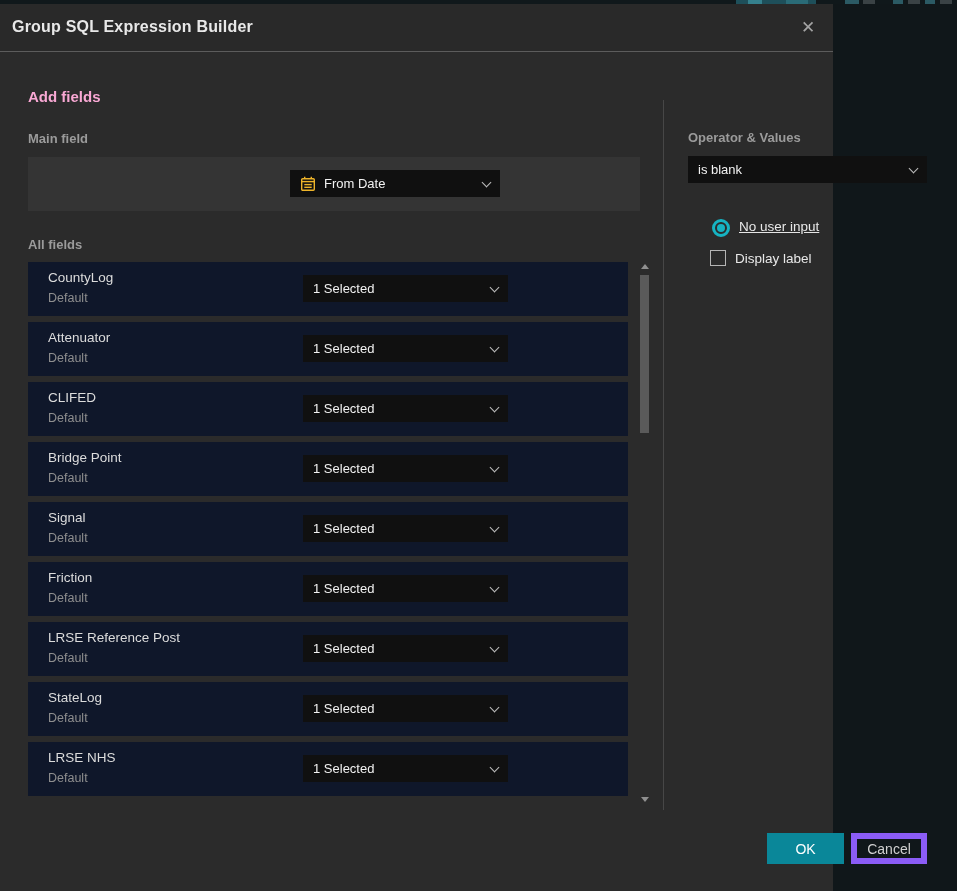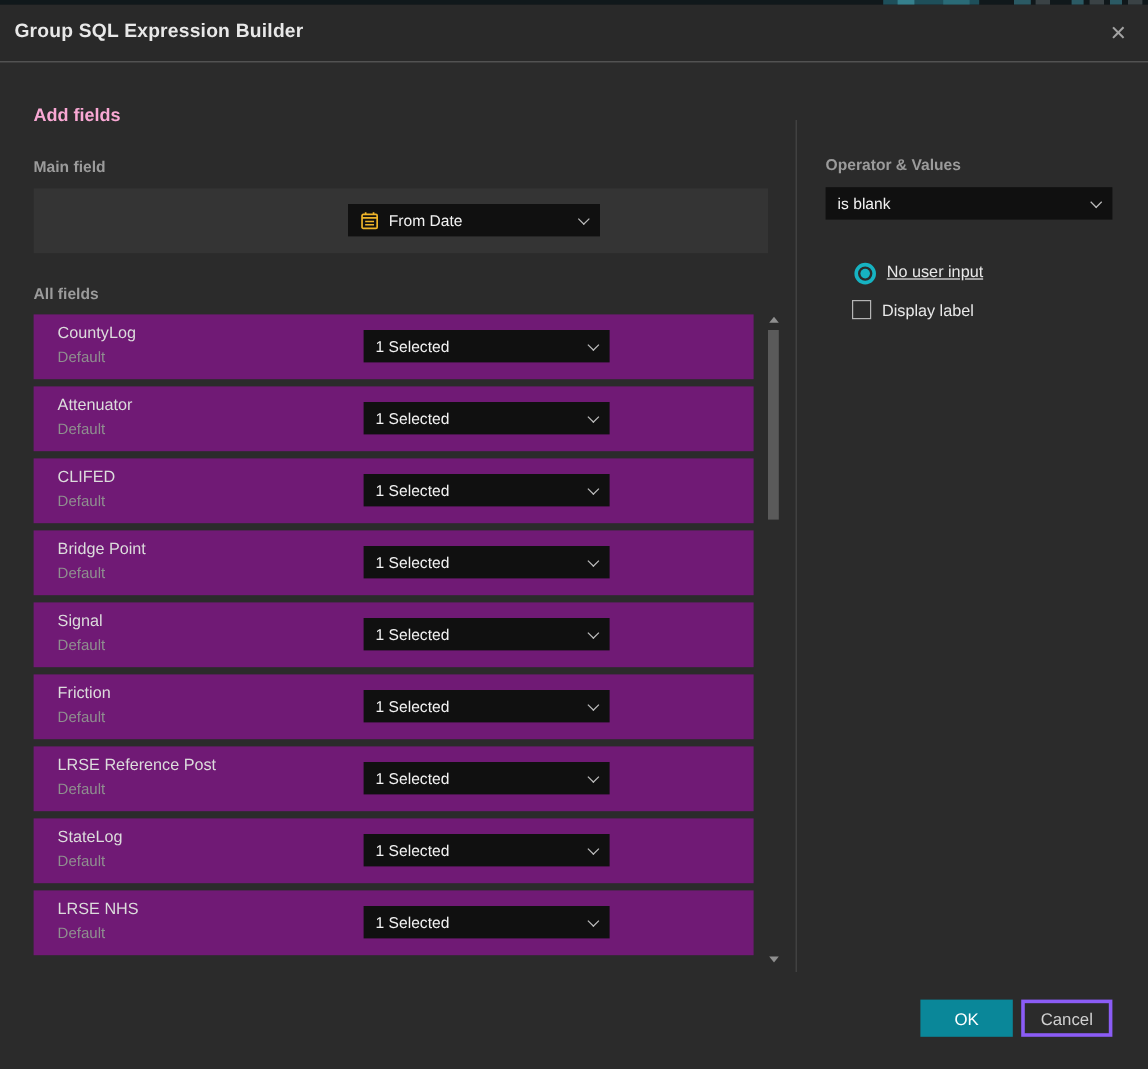--- a/index.html
+++ b/index.html
@@ -12,21 +12,21 @@
   body{
     font-family:"Liberation Sans","DejaVu Sans",sans-serif;
     background:#10171a;
     position:relative;
     overflow:hidden;
     color:#e6e6e6;
   }
   .strip{position:absolute;top:0;left:0;width:957px;height:4px;background:#10181b;}
   .frag{position:absolute;top:0;height:4px;}
   .dialog{
-    position:absolute;top:4px;left:0;width:957px;height:887px;
+    position:absolute;top:4px;left:0;width:833px;height:887px;
     background:#2b2b2b;
   }
   .dlg-header{
     position:absolute;top:0;left:0;width:100%;height:48px;
     background:#292929;border-bottom:1px solid #5c5c5c;
   }
   .dlg-title{
     position:absolute;left:12px;top:14px;font-size:16px;font-weight:700;
     color:#e8e8e8;letter-spacing:.2px;
   }
@@ -47,21 +47,21 @@
   .select .val{flex:1;white-space:nowrap;overflow:hidden;}
   .chev{
     width:7px;height:7px;border-right:1.6px solid #bdbdbd;border-bottom:1.6px solid #bdbdbd;
     transform:rotate(45deg);margin-left:8px;margin-top:-3px;flex:none;
   }
   .sel-a{position:absolute;left:12px;top:13px;width:238px;}
   .sel-b{position:absolute;left:262px;top:13px;width:210px;}
   .cal{margin-right:8px;flex:none;display:block;}
   .fields-list{position:absolute;left:28px;top:258px;width:600px;}
   .frow{
-    position:relative;width:600px;height:54px;background:#701a75;margin-bottom:6px;
+    position:relative;width:600px;height:54px;background:#0f172a;margin-bottom:6px;
   }
   .frow .fname{position:absolute;left:20px;top:8px;font-size:13.5px;color:#dcdcdc;}
   .frow .fsub{position:absolute;left:20px;top:29px;font-size:12.5px;color:#8f8f8f;}
   .frow .select{position:absolute;left:275px;top:13px;width:205px;}
   .scrollbar{position:absolute;left:637px;top:256px;width:16px;height:550px;}
   .sb-thumb{position:absolute;left:3px;top:15px;width:9px;height:158px;background:#5a5a5a;cursor:pointer;}
   .sb-up,.sb-dn{position:absolute;left:4px;width:0;height:0;cursor:pointer;}
   .sb-up{top:4px;border-left:4px solid transparent;border-right:4px solid transparent;border-bottom:5px solid #8f8f8f;}
   .sb-dn{top:537px;border-left:4px solid transparent;border-right:4px solid transparent;border-top:5px solid #8f8f8f;}
   .vdivider{position:absolute;left:663px;top:96px;width:1px;height:710px;background:#474747;}
@@ -75,21 +75,21 @@
   .radio-row .lbl,.check-row .lbl{margin-left:9px;font-size:13.5px;color:#e8e8e8;}
   .check-row{position:absolute;left:710px;top:246px;display:flex;align-items:center;cursor:pointer;}
   .checkbox{
     width:16px;height:16px;border:1.5px solid #b5b5b5;background:transparent;flex:none;
   }
   .btn{
     position:absolute;top:829px;height:31px;display:flex;align-items:center;justify-content:center;
     font-size:14px;cursor:pointer;
   }
   .btn-ok{left:767px;width:77px;background:var(--accent);color:#ffffff;}
-  .btn-cancel{left:851px;width:76px;background:transparent;border:3px solid #8b5cf6;color:#d0d0d0;}
+  .btn-cancel{left:851px;width:76px;background:transparent;border:6px solid #8b5cf6;color:#d0d0d0;}
 </style>
 </head>
 <body>
 
 <div class="strip">
   <div class="frag" style="left:736px;width:80px;background:#1e4f5a;"></div>
   <div class="frag" style="left:748px;width:14px;background:#35808d;"></div>
   <div class="frag" style="left:786px;width:22px;background:#2a6b77;"></div>
   <div class="frag" style="left:845px;width:14px;background:#2b5a64;"></div>
   <div class="frag" style="left:863px;width:12px;background:#3a4245;"></div>

